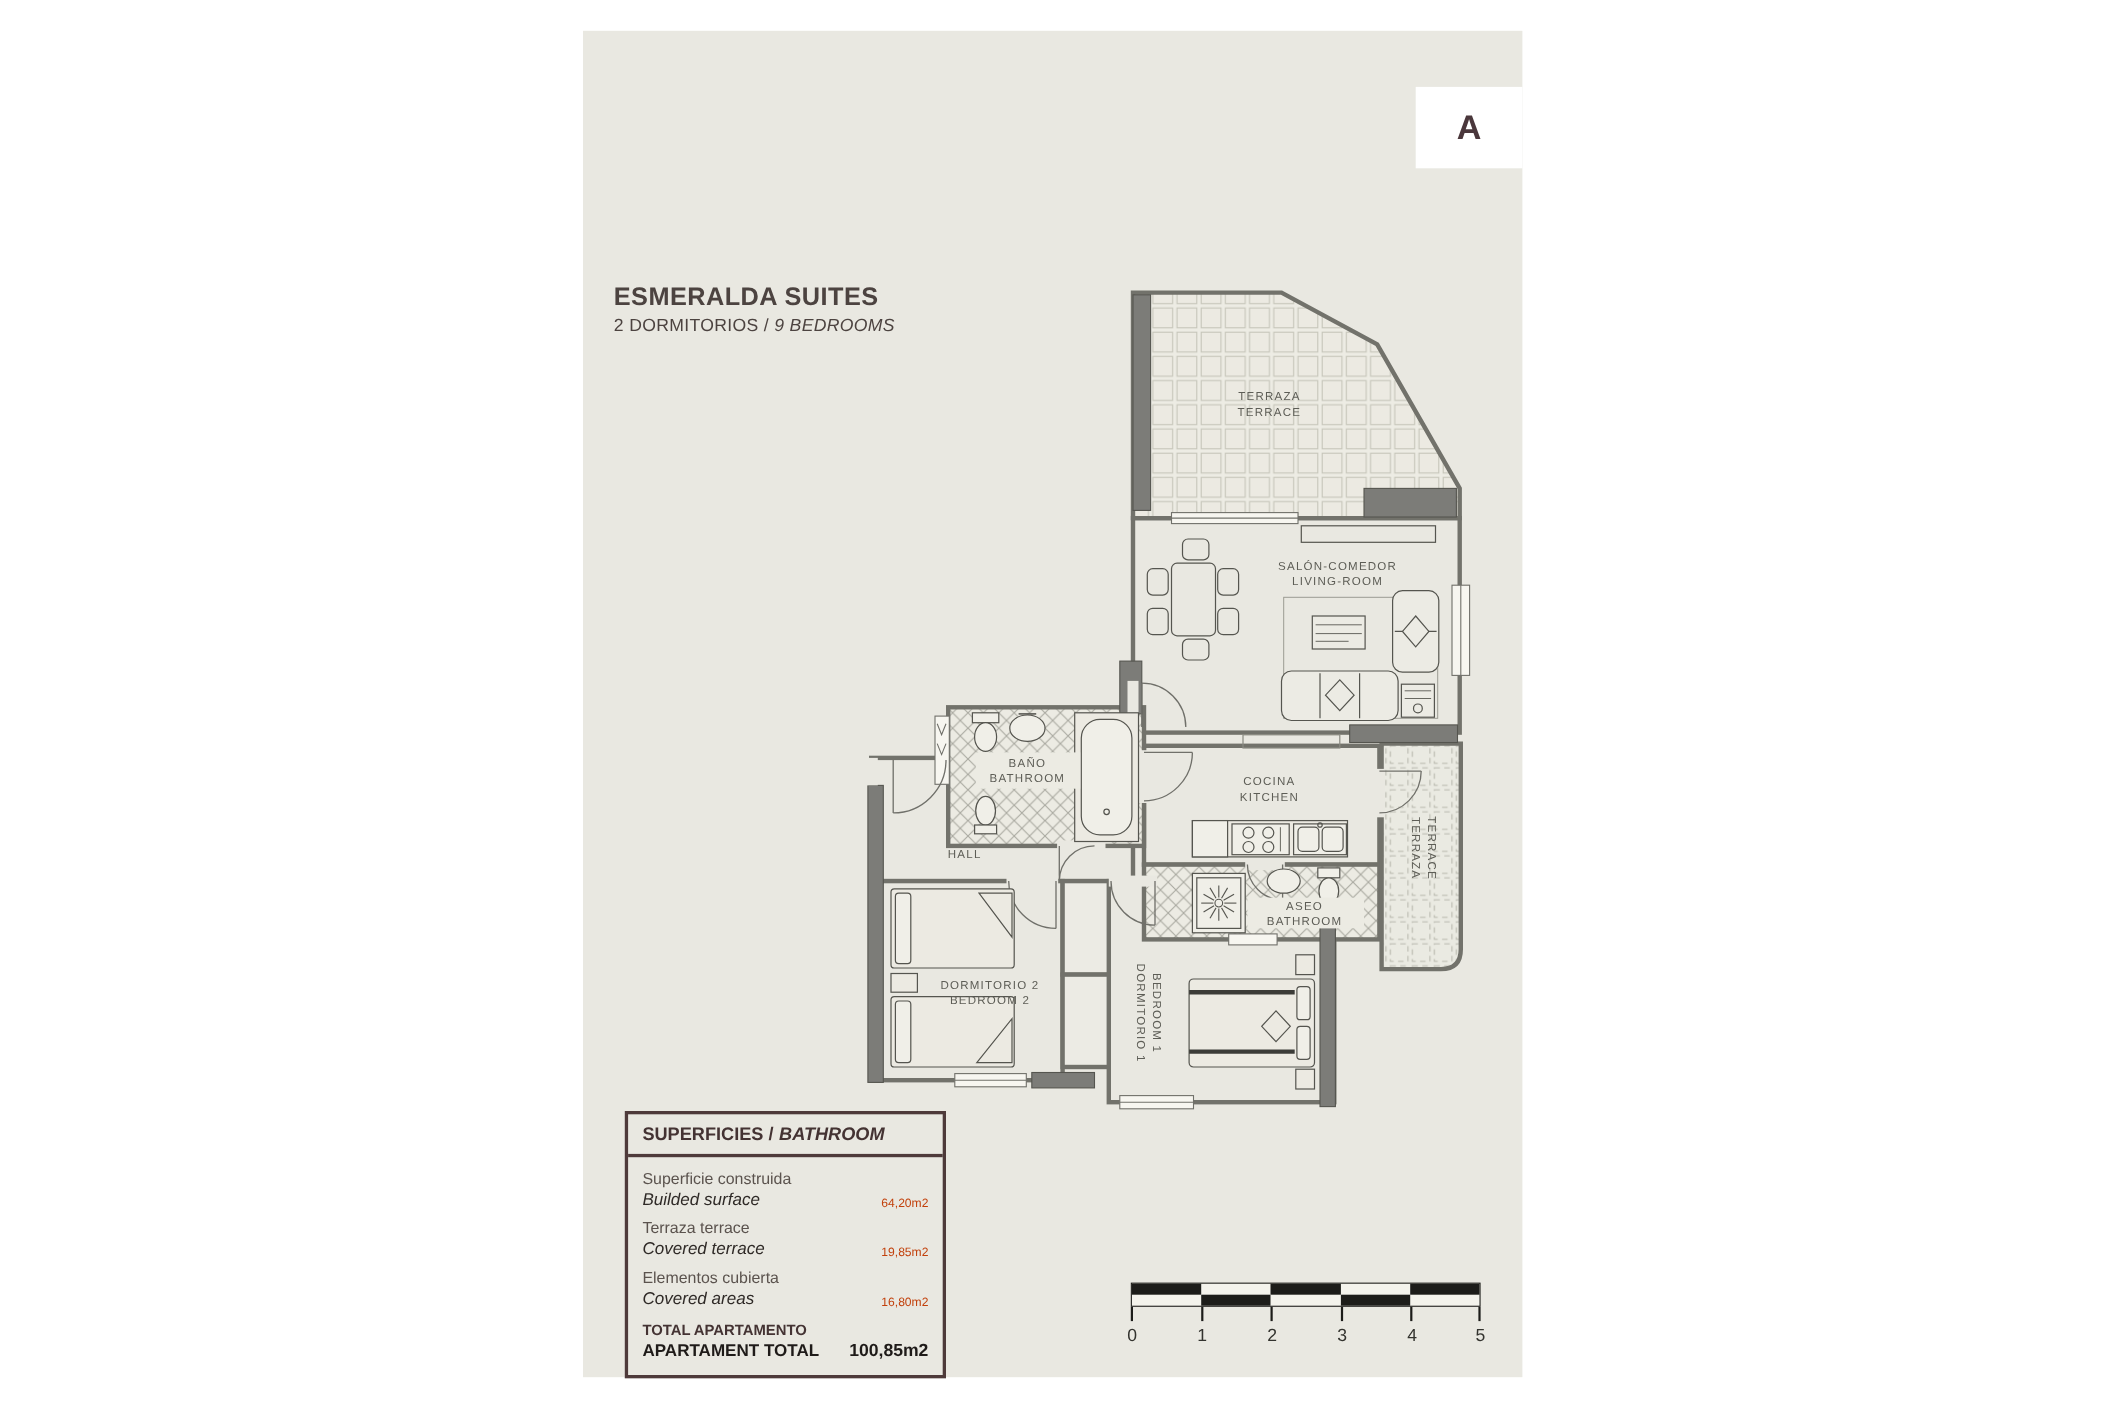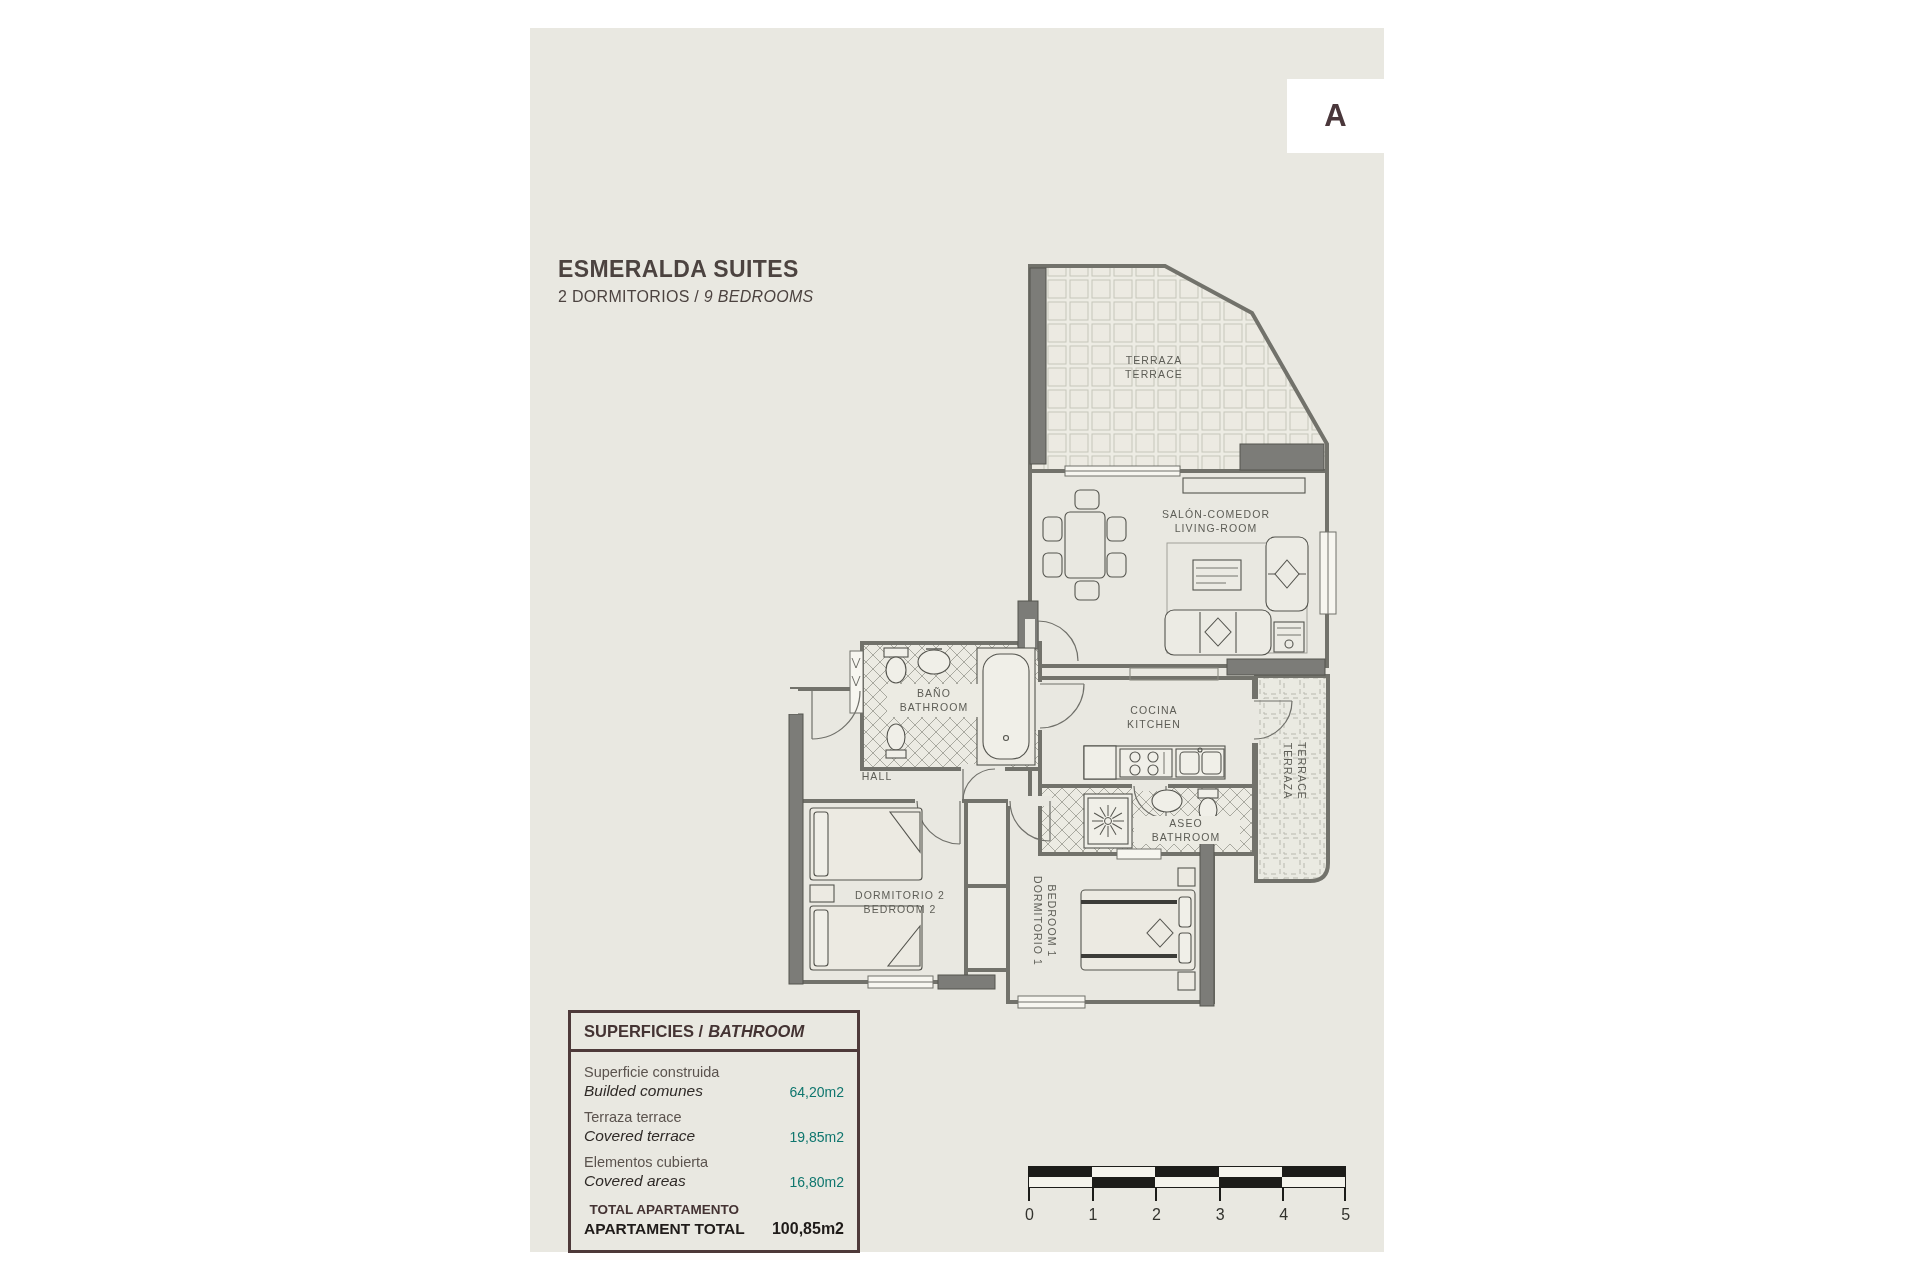--- a/index.html
+++ b/index.html
@@ -24,23 +24,23 @@
 
   
   .surfaces { position:absolute; left:38px; top:982px; width:292px; border:3px solid #4e3a3a; background:#e9e8e1; }
   .surf-header { border-bottom:3px solid #4e3a3a; padding:9px 13px 8px; font-size:16.5px; font-weight:bold; color:#443333; }
   .surf-header em { font-style:italic; margin-left:5px; }
   .surf-body { padding:12px 13px 12px; }
   .surf-row { display:flex; justify-content:space-between; align-items:flex-end; margin-bottom:9px; }
   .surf-row:last-child { margin-bottom:0; }
   .surf-row .es { font-size:14.5px; color:#5b534e; margin-bottom:2px; }
   .surf-row .en { font-size:15.5px; font-style:italic; color:#2f2a27; }
-  .surf-row .val { font-size:14px; color:#0f766e; white-space:nowrap; }
+  .surf-row .val { font-size:11px; color:#c2410c; white-space:nowrap; }
   .surf-row.total { margin-top:12px; }
-  .surf-row.total .es { font-size:13.5px; font-weight:bold; color:#443333; margin-bottom:3px;text-align:center; }
+  .surf-row.total .es { font-size:13.5px; font-weight:bold; color:#443333; margin-bottom:3px; }
   .surf-row.total .en { font-size:15.5px; font-weight:bold; font-style:normal; color:#1f1b19; }
   .surf-row.total .val { font-size:16px; font-weight:bold; color:#1f1b19; }
 
   
   .scalebar { position:absolute; left:498px; top:1138px; width:318px; height:70px; }
   .scalebar .bar { position:relative; width:318px; height:22px; border:1.5px solid #1c1c19; background:#f4f3ec; }
   .scalebar .row { display:flex; height:50%; }
   .scalebar .seg { flex:1 1 0; }
   .scalebar .seg.dark { background:#1c1c19; }
   .scalebar .tick { position:absolute; top:22px; width:2px; height:13px; background:#1c1c19; }
@@ -253,21 +253,21 @@
   </svg>
 
   <div class="surfaces">
     <div class="surf-header">
       <span>SUPERFICIES /</span><em>BATHROOM</em>
     </div>
     <div class="surf-body">
       <div class="surf-row">
         <div class="labels">
           <div class="es">Superficie construida</div>
-          <div class="en">Builded comunes</div>
+          <div class="en">Builded surface</div>
         </div>
         <div class="val">64,20m2</div>
       </div>
       <div class="surf-row">
         <div class="labels">
           <div class="es">Terraza terrace</div>
           <div class="en">Covered terrace</div>
         </div>
         <div class="val">19,85m2</div>
       </div>

